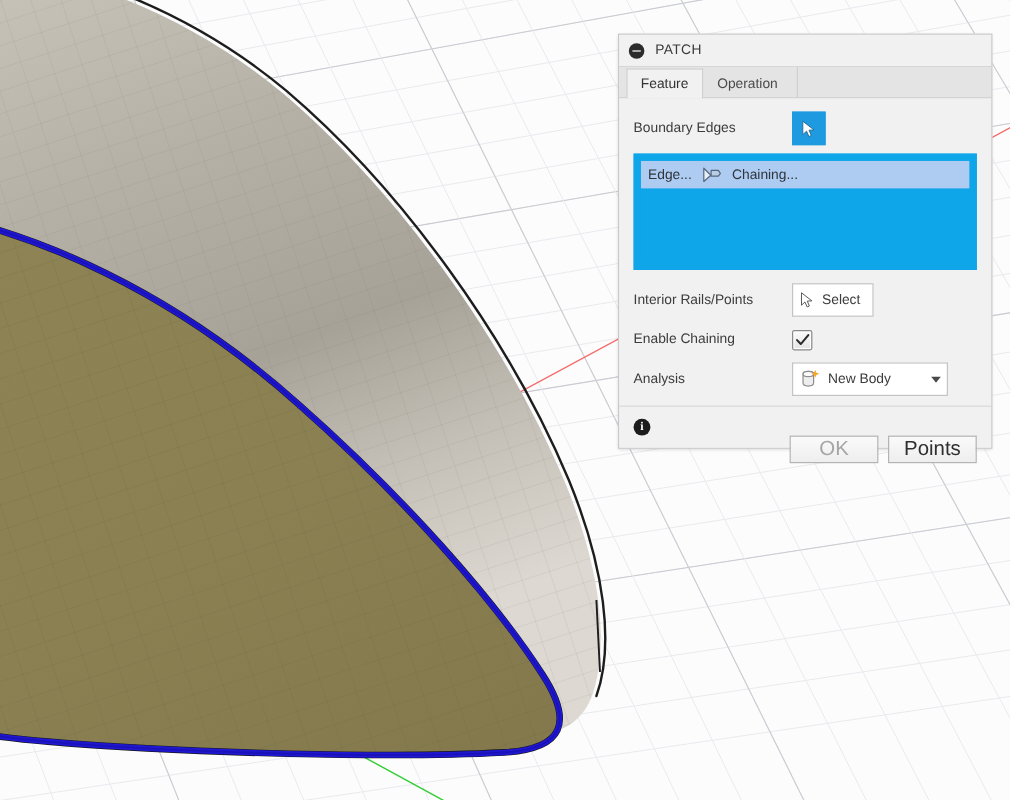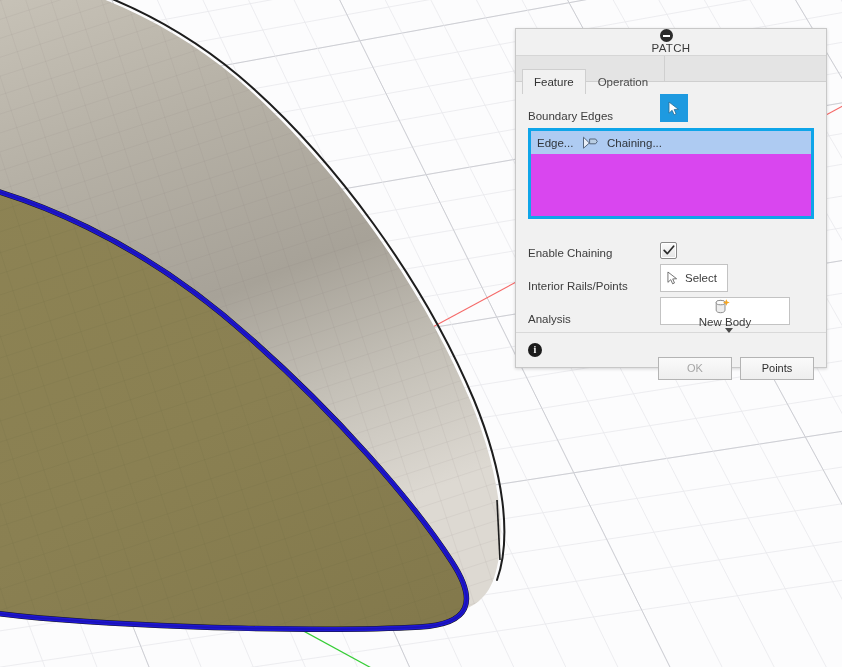--- a/index.html
+++ b/index.html
@@ -46,21 +46,20 @@
     color: #333333;
     user-select: none;
   }
   .dlg-titlebar {
     height: 26px;
     display: flex;
     align-items: center;
     padding: 0 8px;
     background: #f1f1f1;
     border-bottom: 1px solid #d6d6d6;
-    flex-direction: column;
   }
   .collapse-dot {
     width: 13px;
     height: 13px;
     border-radius: 50%;
     background: #2b2b2b;
     position: relative;
     flex: 0 0 auto;
     margin-right: 9px;
     cursor: pointer;
@@ -92,42 +91,42 @@
   .dlg-tab {
     height: 24px;
     line-height: 24px;
     padding: 0 11px;
     font-size: 11.5px;
     color: #4a4a4a;
     border: 1px solid transparent;
     border-bottom: none;
     cursor: pointer;
     position: relative;
-    top: 13px;
+    top: 1px;
   }
   .dlg-tab.active {
     background: #f1f1f1;
     border-color: #cfcfcf;
     color: #333333;
   }
   .tab-spacer {
     align-self: stretch;
     border-left: 1px solid #cfcfcf;
     margin-left: 4px;
     width: 0;
   }
 
   
   .dlg-body {
     padding: 10px 12px 4px 12px;
     background: #f1f1f1;
   }
   .form-row {
     display: flex;
-    align-items: flex-end;
+    align-items: center;
     min-height: 30px;
     margin-bottom: 3px;
   }
   .form-label {
     width: 132px;
     flex: 0 0 auto;
     font-size: 11.5px;
     color: #3c3c3c;
   }
   .form-ctl {
@@ -160,22 +159,22 @@
     display: flex;
     align-items: center;
     justify-content: center;
     cursor: pointer;
   }
   .cbox svg { display: block; }
 
   
   .listbox {
     margin: 6px 0 10px 0;
-    background: #d946ef;
-    border: 3px solid #0ea5e9;
+    background: #0ea5e9;
+    border: 6px solid #0ea5e9;
     height: 85px;
     overflow: hidden;
   }
   .list-item {
     display: flex;
     align-items: center;
     height: 23px;
     padding: 0 6px;
     background: #aecbf2;
     font-size: 11.5px;
@@ -215,21 +214,20 @@
     display: inline-flex;
     align-items: center;
     height: 26px;
     min-width: 118px;
     padding: 0 5px 0 5px;
     background: #ffffff;
     border: 1px solid #c3c3c3;
     font-size: 11.5px;
     color: #3c3c3c;
     cursor: pointer;
-    flex-direction: column;
   }
   .dd-ico { display: flex; margin-right: 6px; flex: 0 0 auto; }
   .dd-label { flex: 1 1 auto; }
   .dd-caret {
     flex: 0 0 auto;
     margin-left: 8px;
     width: 0;
     height: 0;
     border-left: 4.5px solid transparent;
     border-right: 4.5px solid transparent;
@@ -259,21 +257,21 @@
     cursor: pointer;
     flex: 0 0 auto;
   }
   .footer-spacer { flex: 1 1 auto; }
   .btn {
     height: 23px;
     min-width: 74px;
     margin-left: 8px;
     border: 1px solid #b4b4b4;
     background: linear-gradient(#fafafa, #eeeeee);
-    font-size: 11px;
+    font-size: 17px;
     font-family: "Liberation Sans", sans-serif;
     color: #2f2f2f;
     cursor: pointer;
     padding: 0 10px;
     margin-top: 36px;
   }
   .btn.disabled { color: #a6a6a6; }
 </style>
 </head>
 <body>
@@ -495,40 +493,40 @@
             <svg width="17" height="14" viewBox="0 0 17 14">
               <path d="M2.5 1.2 L2.5 12.2 L8.4 7.0 Z" fill="#e8eef7" stroke="#54667d" stroke-width="1" stroke-linejoin="round"></path>
               <path d="M8.6 3.0 L14.6 3.0 L16.3 5.4 L14.6 7.8 L8.6 7.8 Z" fill="#b9cee4" stroke="#54667d" stroke-width="1" stroke-linejoin="round"></path>
             </svg>
           </span>
           <span class="li-text">Chaining...</span>
         </div>
       </div>
 
       <div class="form-row">
-        <div class="form-label">Enable Chaining</div>
-        <div class="form-ctl">
-          <div class="cbox">
-            <svg width="12" height="11" viewBox="0 0 12 11">
-              <path d="M1.2 5.4 L4.3 8.7 L10.6 1.2" stroke="#2b2b2b" stroke-width="1.7" fill="none" stroke-linecap="round" stroke-linejoin="round"></path>
-            </svg>
-          </div>
-        </div>
-      </div>
-
-      <div class="form-row">
         <div class="form-label">Interior Rails/Points</div>
         <div class="form-ctl">
           <div class="pick-btn">
             <span class="pb-ico">
               <svg width="12" height="14" viewBox="0 0 13 15">
                 <path d="M1 1 L1 12.2 L4.1 9.3 L6.1 13.8 L8.1 12.9 L6.2 8.5 L10.4 8.3 Z" fill="#ffffff" stroke="#5a5a5a" stroke-width="0.9" stroke-linejoin="round"></path>
               </svg>
             </span>
             <span>Select</span>
+          </div>
+        </div>
+      </div>
+
+      <div class="form-row">
+        <div class="form-label">Enable Chaining</div>
+        <div class="form-ctl">
+          <div class="cbox">
+            <svg width="12" height="11" viewBox="0 0 12 11">
+              <path d="M1.2 5.4 L4.3 8.7 L10.6 1.2" stroke="#2b2b2b" stroke-width="1.7" fill="none" stroke-linecap="round" stroke-linejoin="round"></path>
+            </svg>
           </div>
         </div>
       </div>
 
       <div class="form-row">
         <div class="form-label">Analysis</div>
         <div class="form-ctl">
           <div class="dropdown">
             <span class="dd-ico">
               <svg width="18" height="18" viewBox="0 0 18 18">

